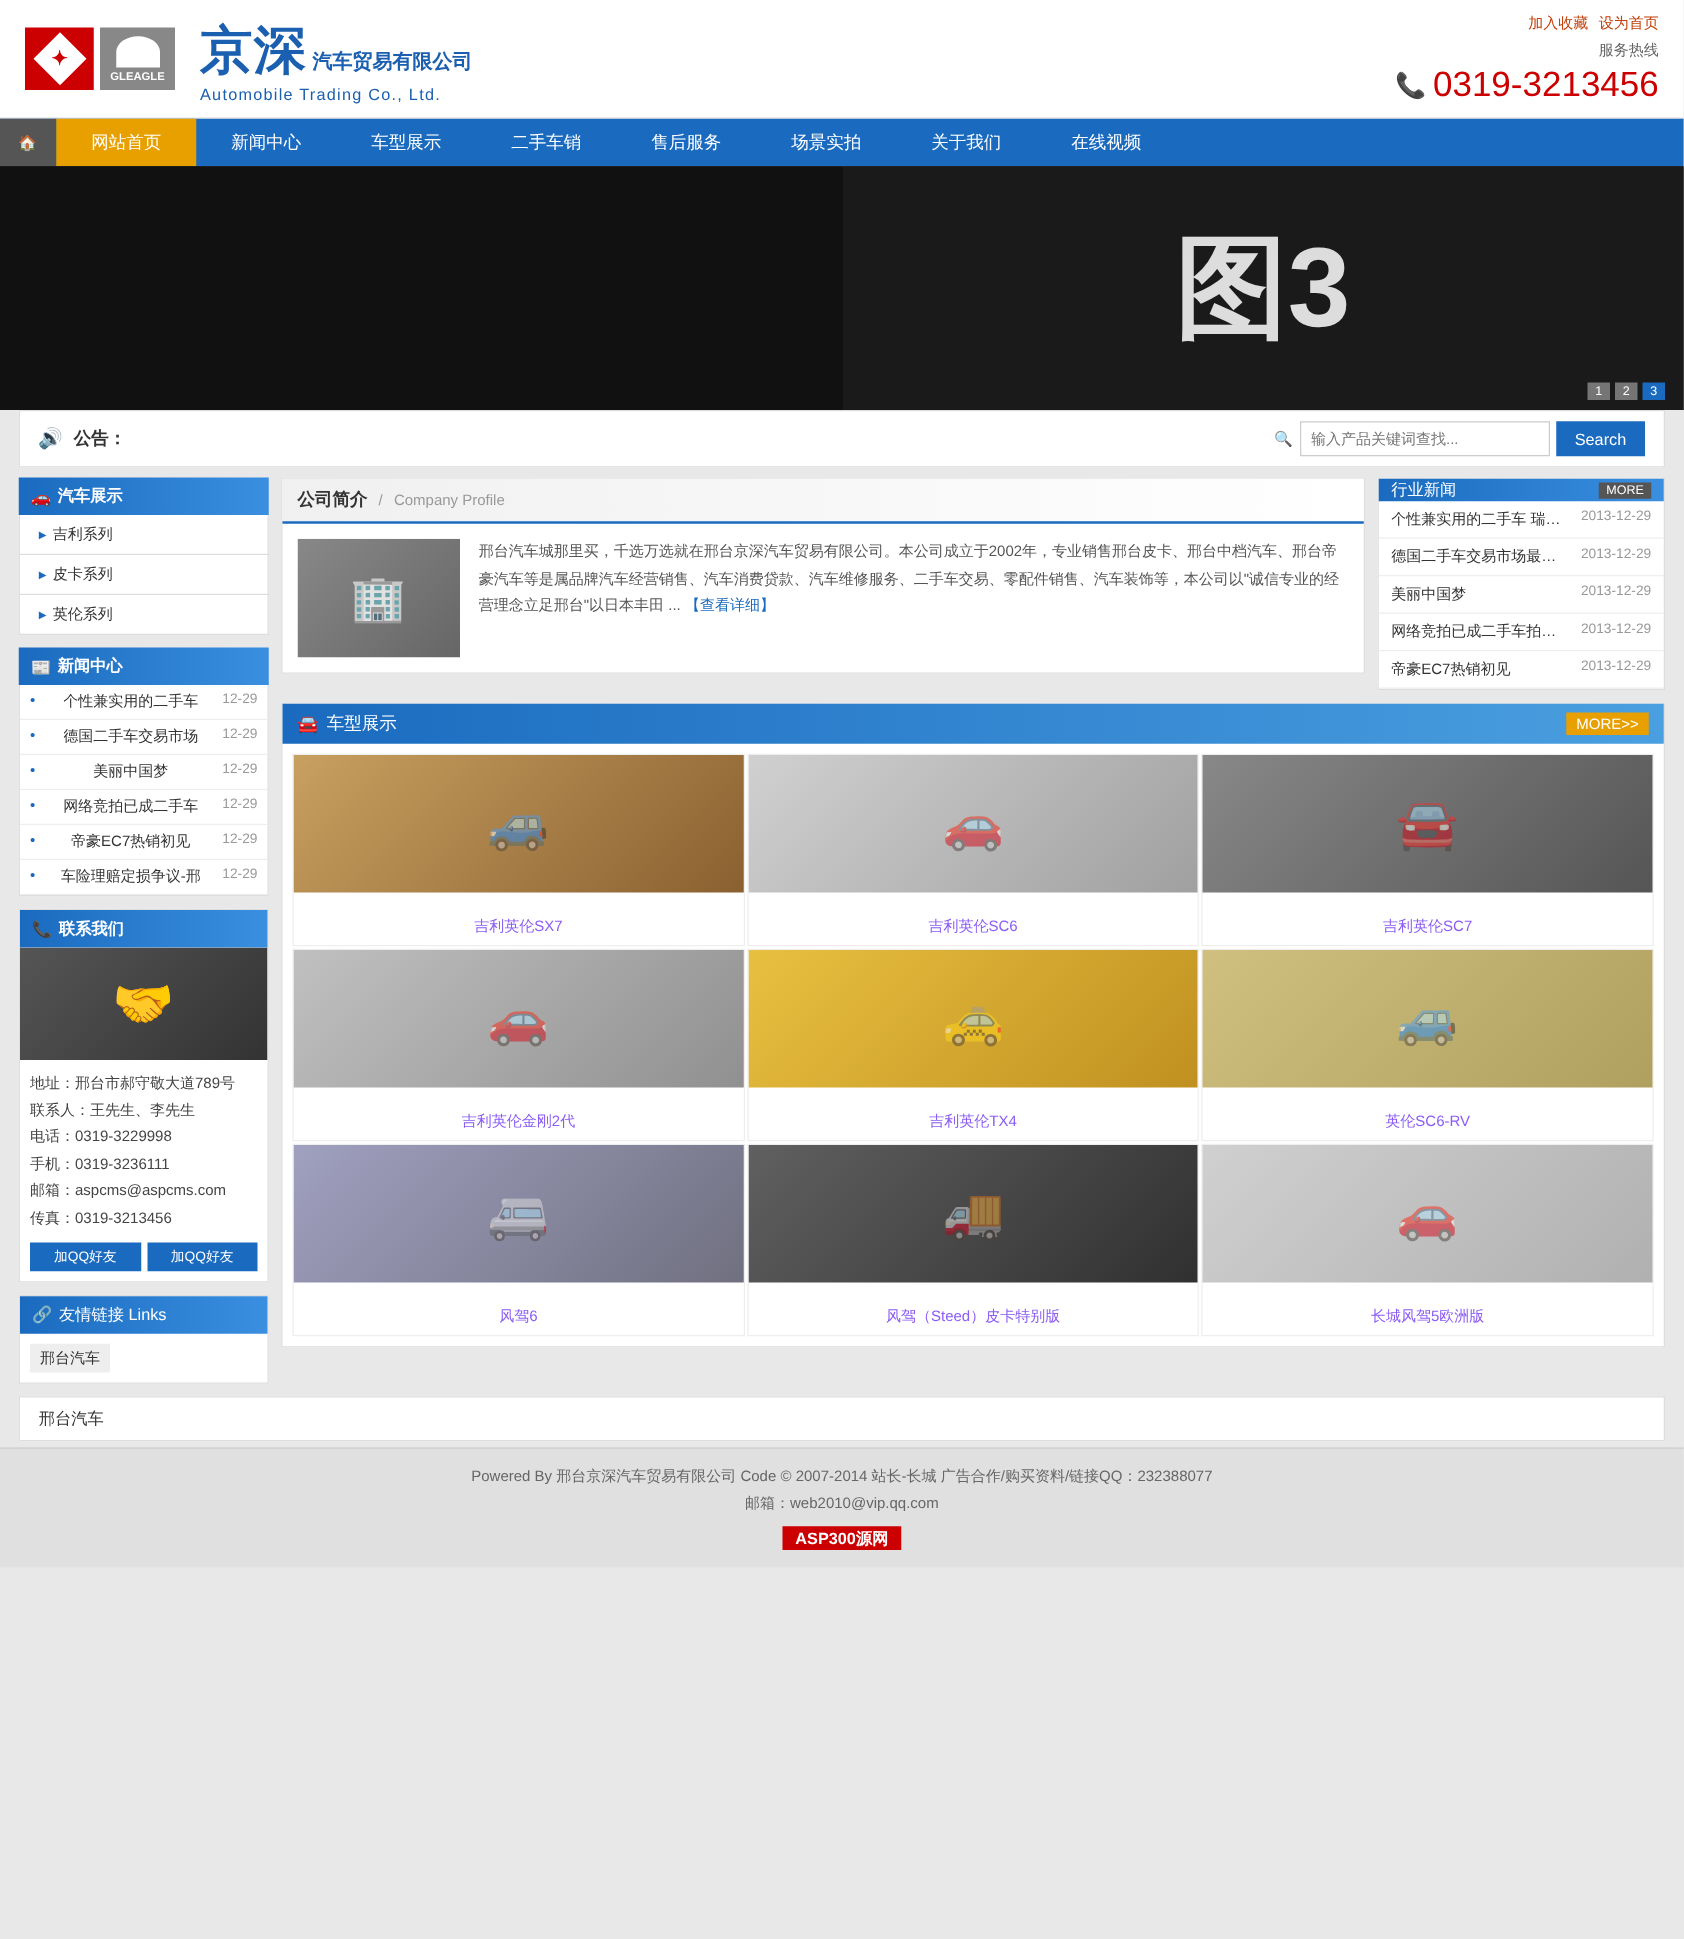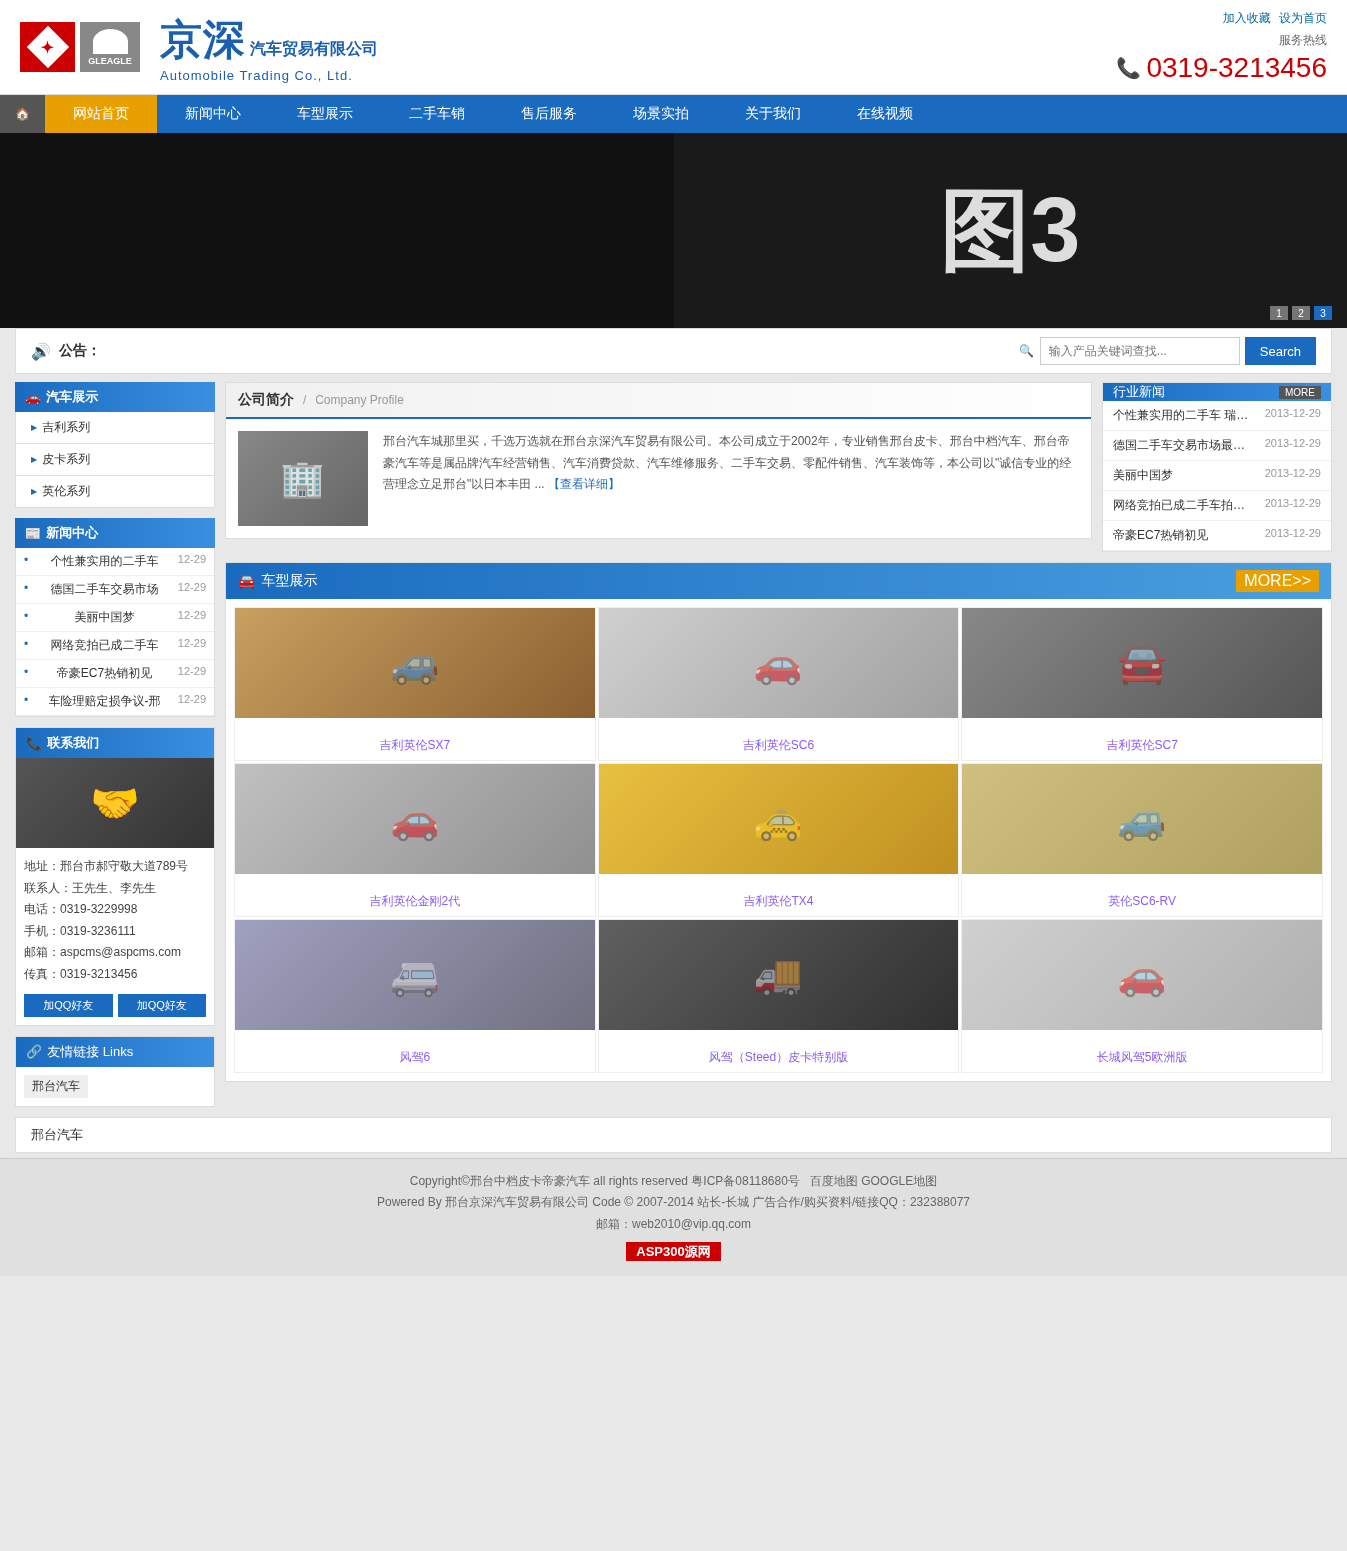--- a/index.html
+++ b/index.html
@@ -3,21 +3,21 @@
   <meta charset="utf-8">
   <style>
     * { margin: 0; padding: 0; box-sizing: border-box; }
     body { font-family: 'SimSun', '宋体', Arial, sans-serif; font-size: 12px; background: #e8e8e8; color: #333; width: 1347px; }
     
     
     .header { background: #fff; padding: 10px 20px; display: flex; align-items: center; justify-content: space-between; border-bottom: 1px solid #ddd; }
     .header-left { display: flex; align-items: center; gap: 10px; }
     .header-right { text-align: right; }
     .header-top-links { font-size: 12px; color: #666; margin-bottom: 5px; }
-    .header-top-links a { color: #0369a1; text-decoration: none; margin-left: 5px; }
+    .header-top-links a { color: #c2410c; text-decoration: none; margin-left: 5px; }
     .phone-section { display: flex; align-items: center; gap: 5px; }
     .phone-icon { color: #c00; font-size: 20px; }
     .phone-number { font-size: 28px; color: #c00; font-weight: normal; }
     .service-text { font-size: 12px; color: #666; text-align: right; margin-bottom: 3px; }
 
     
     nav { background: #1a6bbf; height: 38px; display: flex; align-items: stretch; }
     .nav-home { background: #555; padding: 0 15px; display: flex; align-items: center; color: #fff; }
     .nav-item { padding: 0 28px; display: flex; align-items: center; color: #fff; font-size: 14px; cursor: pointer; white-space: nowrap; text-decoration: none; }
     .nav-item.active { background: #e8a000; color: #fff; }
@@ -69,21 +69,21 @@
     .industry-news-title { background: linear-gradient(to right, #1a6bbf, #3a8fe0); color: #fff; padding: 0 10px; font-size: 13px; display: flex; align-items: center; justify-content: space-between; }
     .more-btn { background: #555; color: #fff; font-size: 10px; padding: 1px 6px; cursor: pointer; text-align: right; }
     .industry-news-item { border-bottom: 1px solid #eee; padding: 6px 10px; display: flex; justify-content: space-between; font-size: 12px; cursor: pointer; }
     .ind-news-title { color: #333; flex: 1; overflow: hidden; white-space: nowrap; text-overflow: ellipsis; }
     .ind-news-date { color: #999; font-size: 11px; margin-left: 8px; }
 
     
     .car-showcase { background: #fff; border: 1px solid #ddd; margin-bottom: 10px; }
     .showcase-title { background: linear-gradient(to right, #1a6bbf, #4a9fe0); color: #fff; padding: 7px 12px; font-size: 14px; display: flex; align-items: center; justify-content: space-between; }
     .showcase-title-left { display: flex; align-items: center; gap: 6px; }
-    .showcase-more { font-size: 16px; background: #e8a000; padding: 2px 8px; cursor: pointer; }
+    .showcase-more { font-size: 12px; background: #e8a000; padding: 2px 8px; cursor: pointer; }
     .car-grid { display: grid; grid-template-columns: 1fr 1fr 1fr; gap: 2px; padding: 8px; }
     .car-item { text-align: center; cursor: pointer; border: 1px solid #eee; padding-bottom: 6px; }
     .car-img { width: 100%; height: 110px; background: #ccc; display: flex; align-items: center; justify-content: center; overflow: hidden; }
     .car-img-1 { background: linear-gradient(135deg, #c8a060, #8a6030); }
     .car-img-2 { background: linear-gradient(135deg, #d0d0d0, #a0a0a0); }
     .car-img-3 { background: linear-gradient(135deg, #888, #555); }
     .car-img-4 { background: linear-gradient(135deg, #c0c0c0, #909090); }
     .car-img-5 { background: linear-gradient(135deg, #e8c040, #c09020); }
     .car-img-6 { background: linear-gradient(135deg, #d0c080, #b0a060); }
     .car-img-7 { background: linear-gradient(135deg, #a0a0c0, #707080); }
@@ -413,24 +413,19 @@
 
   </div>
 </div>
 
 <div class="邢台-links">
   <span>邢台汽车</span>
 </div>
 
 <div class="footer-wrapper">
   <footer>
-    <div>
-      <span>Copyright©邢台中档皮卡帝豪汽车 all rights reserved 粤ICP备08118680号</span>
-      &nbsp;
-      <span>百度地图 GOOGLE地图</span>
-    </div>
     <div>Powered By 邢台京深汽车贸易有限公司 Code © 2007-2014 站长-长城 广告合作/购买资料/链接QQ：232388077</div>
     <div>邮箱：web2010@vip.qq.com</div>
     <div style="margin-top:5px;">
       <span style="background:#c00;color:#fff;padding:2px 10px;font-size:13px;font-weight:bold;">ASP300源网</span>
     </div>
   </footer>
 </div>
 
 </body></html>

